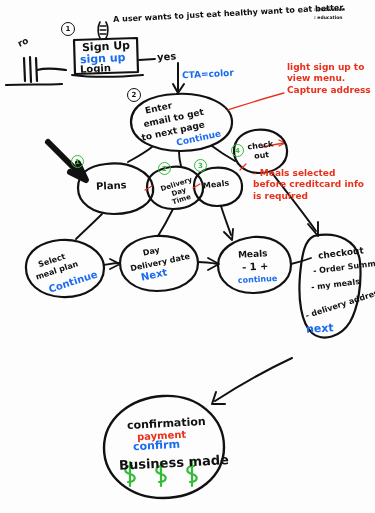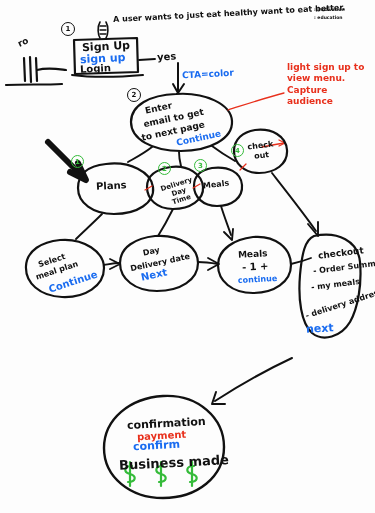--- a/index.html
+++ b/index.html
@@ -176,21 +176,22 @@
   <div class="txt hand n4 rot-f" style="left:157px;top:52px;">yes</div>
 
   <div class="txt hand n3 blue rot-f" style="left:182px;top:70px;">CTA=color</div>
 
   <div class="badge-k" style="left:127px;top:88px;">2</div>
   <div class="txt hand n3 rot-b" style="left:145px;top:104px;">Enter</div>
   <div class="txt hand n3 rot-b" style="left:143px;top:114px;">email to get</div>
   <div class="txt hand n3 rot-b" style="left:141px;top:127px;">to next page</div>
   <div class="txt hand n3 blue rot-b" style="left:176px;top:134px;">Continue</div>
 
-  <div class="txt hand n3 red" style="left:287px;top:62px;width:86px;white-space:normal;line-height:1.25;">light sign up to view menu. Capture audience</div>
+  <div class="txt hand n3 red" style="left:287px;top:62px;width:86px;white-space:normal;line-height:1.25;">light sign up to view menu. Capture address</div>
+  <div class="txt hand n3 red" style="left:253px;top:168px;width:118px;white-space:normal;line-height:1.25;">- Meals selected before creditcard info is required</div>
 
   <div class="badge" style="left:71px;top:155px;">1</div>
   <div class="badge" style="left:158px;top:162px;">2</div>
   <div class="badge" style="left:194px;top:159px;">3</div>
   <div class="badge" style="left:231px;top:144px;">4</div>
 
   <div class="txt hand n4 rot-f" style="left:96px;top:181px;">Plans</div>
   <div class="txt hand n1 rot-d" style="left:160px;top:180px;width:38px;white-space:pre-line;text-align:center;line-height:1.15;">Delivery
 Day
 Time</div>

